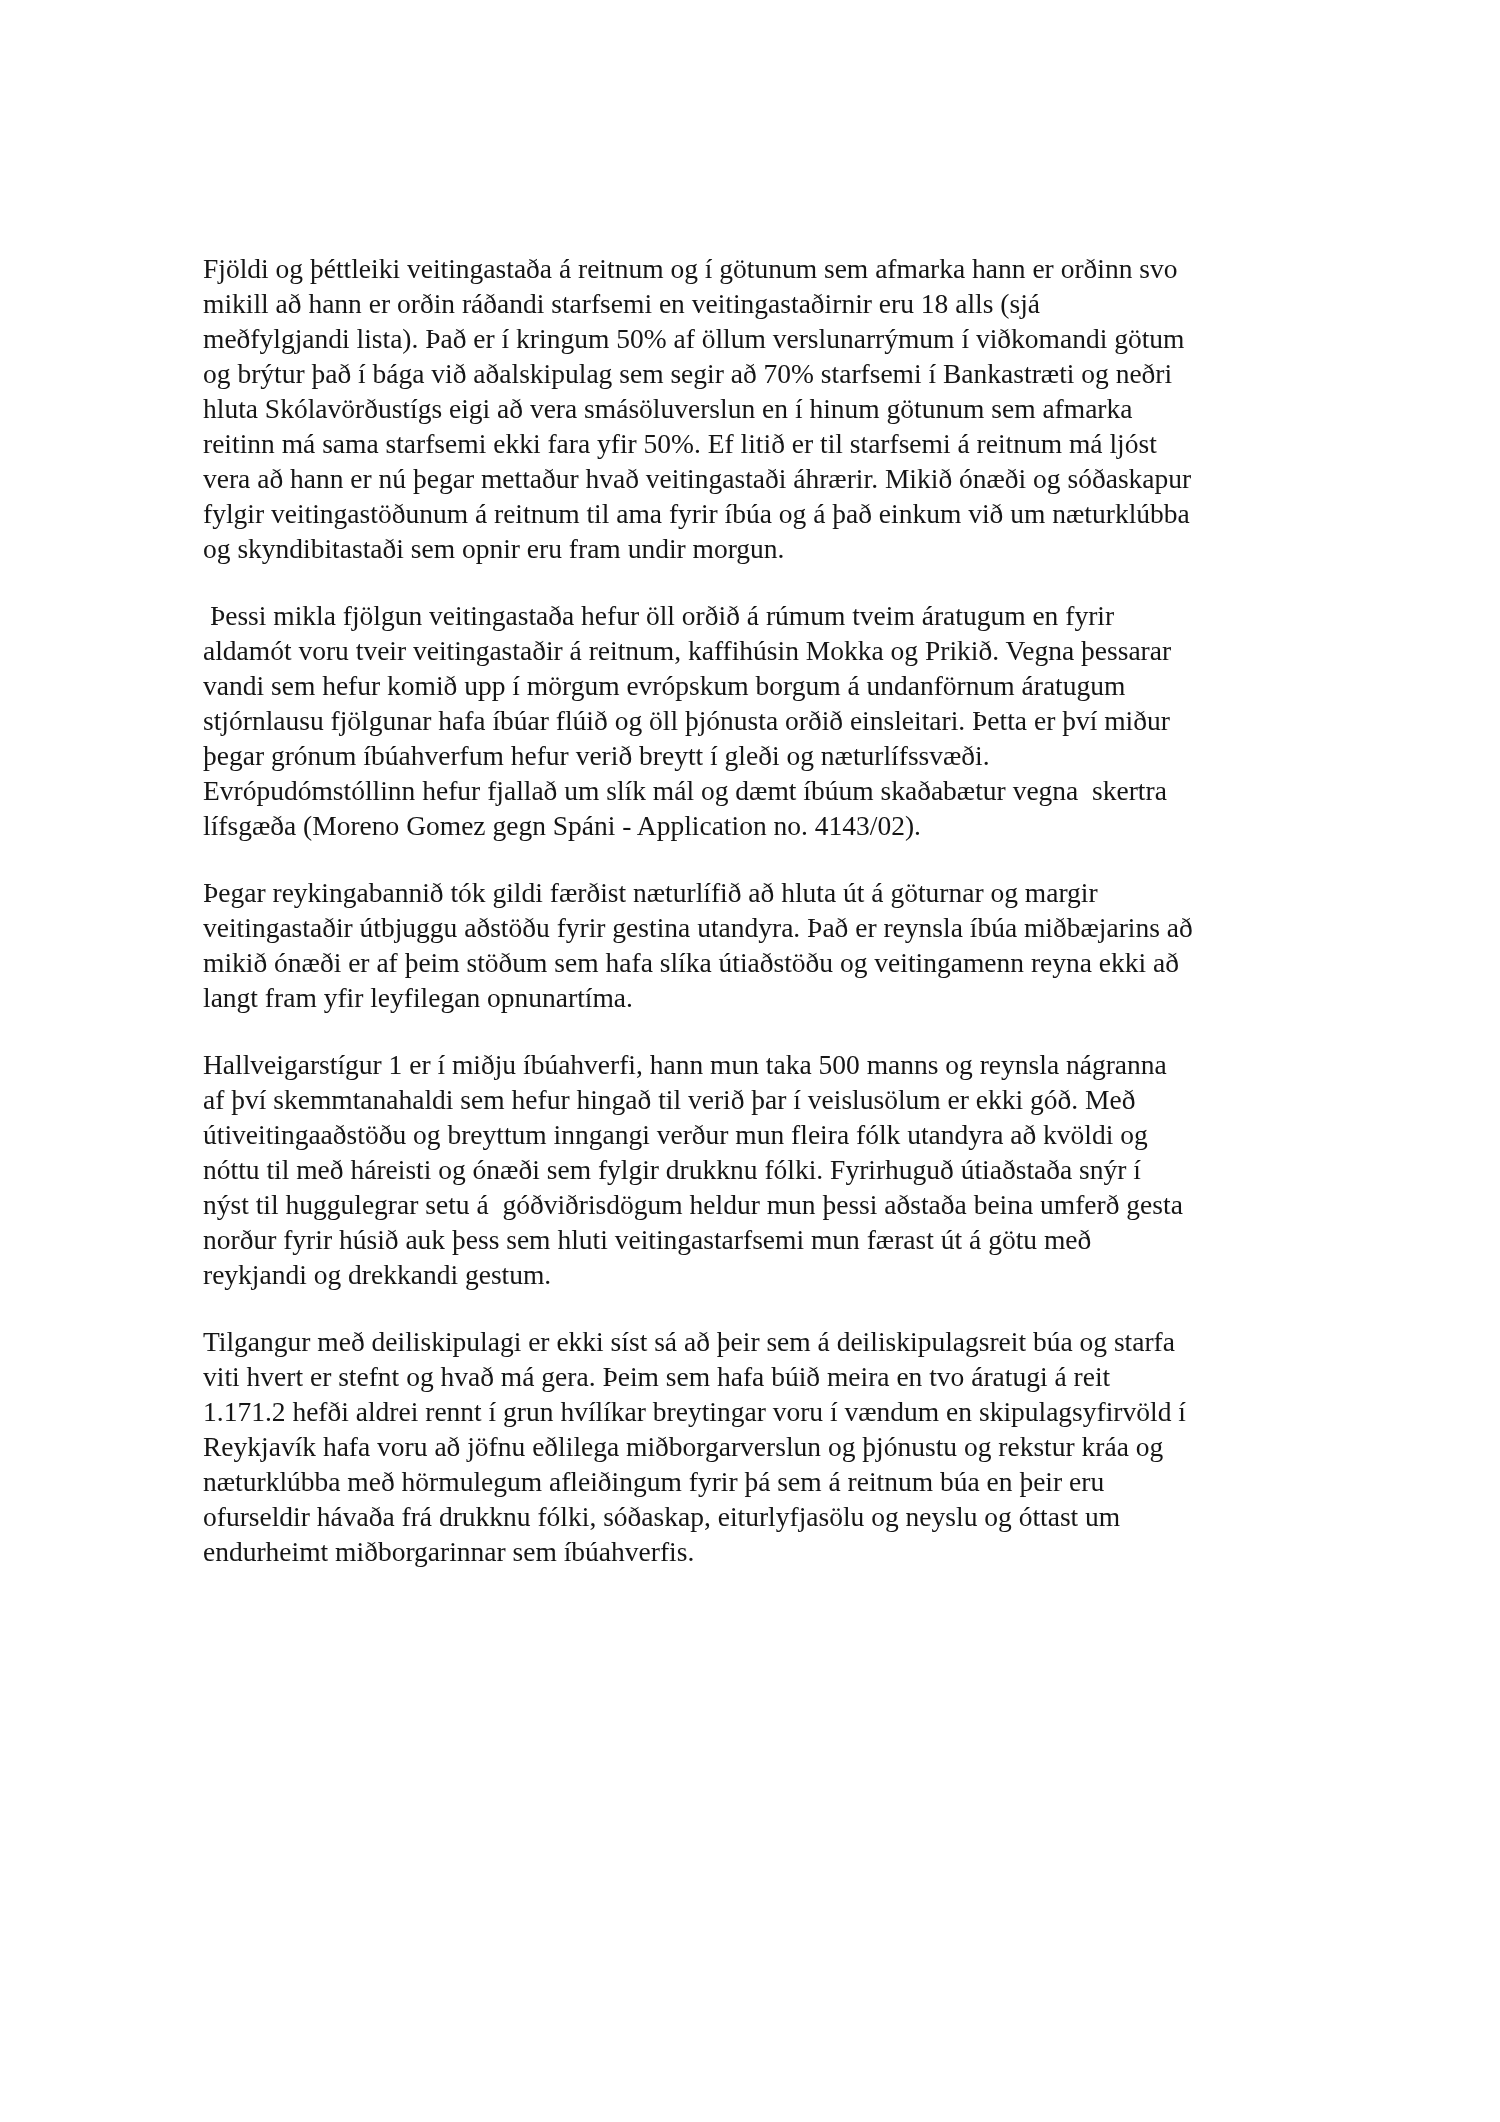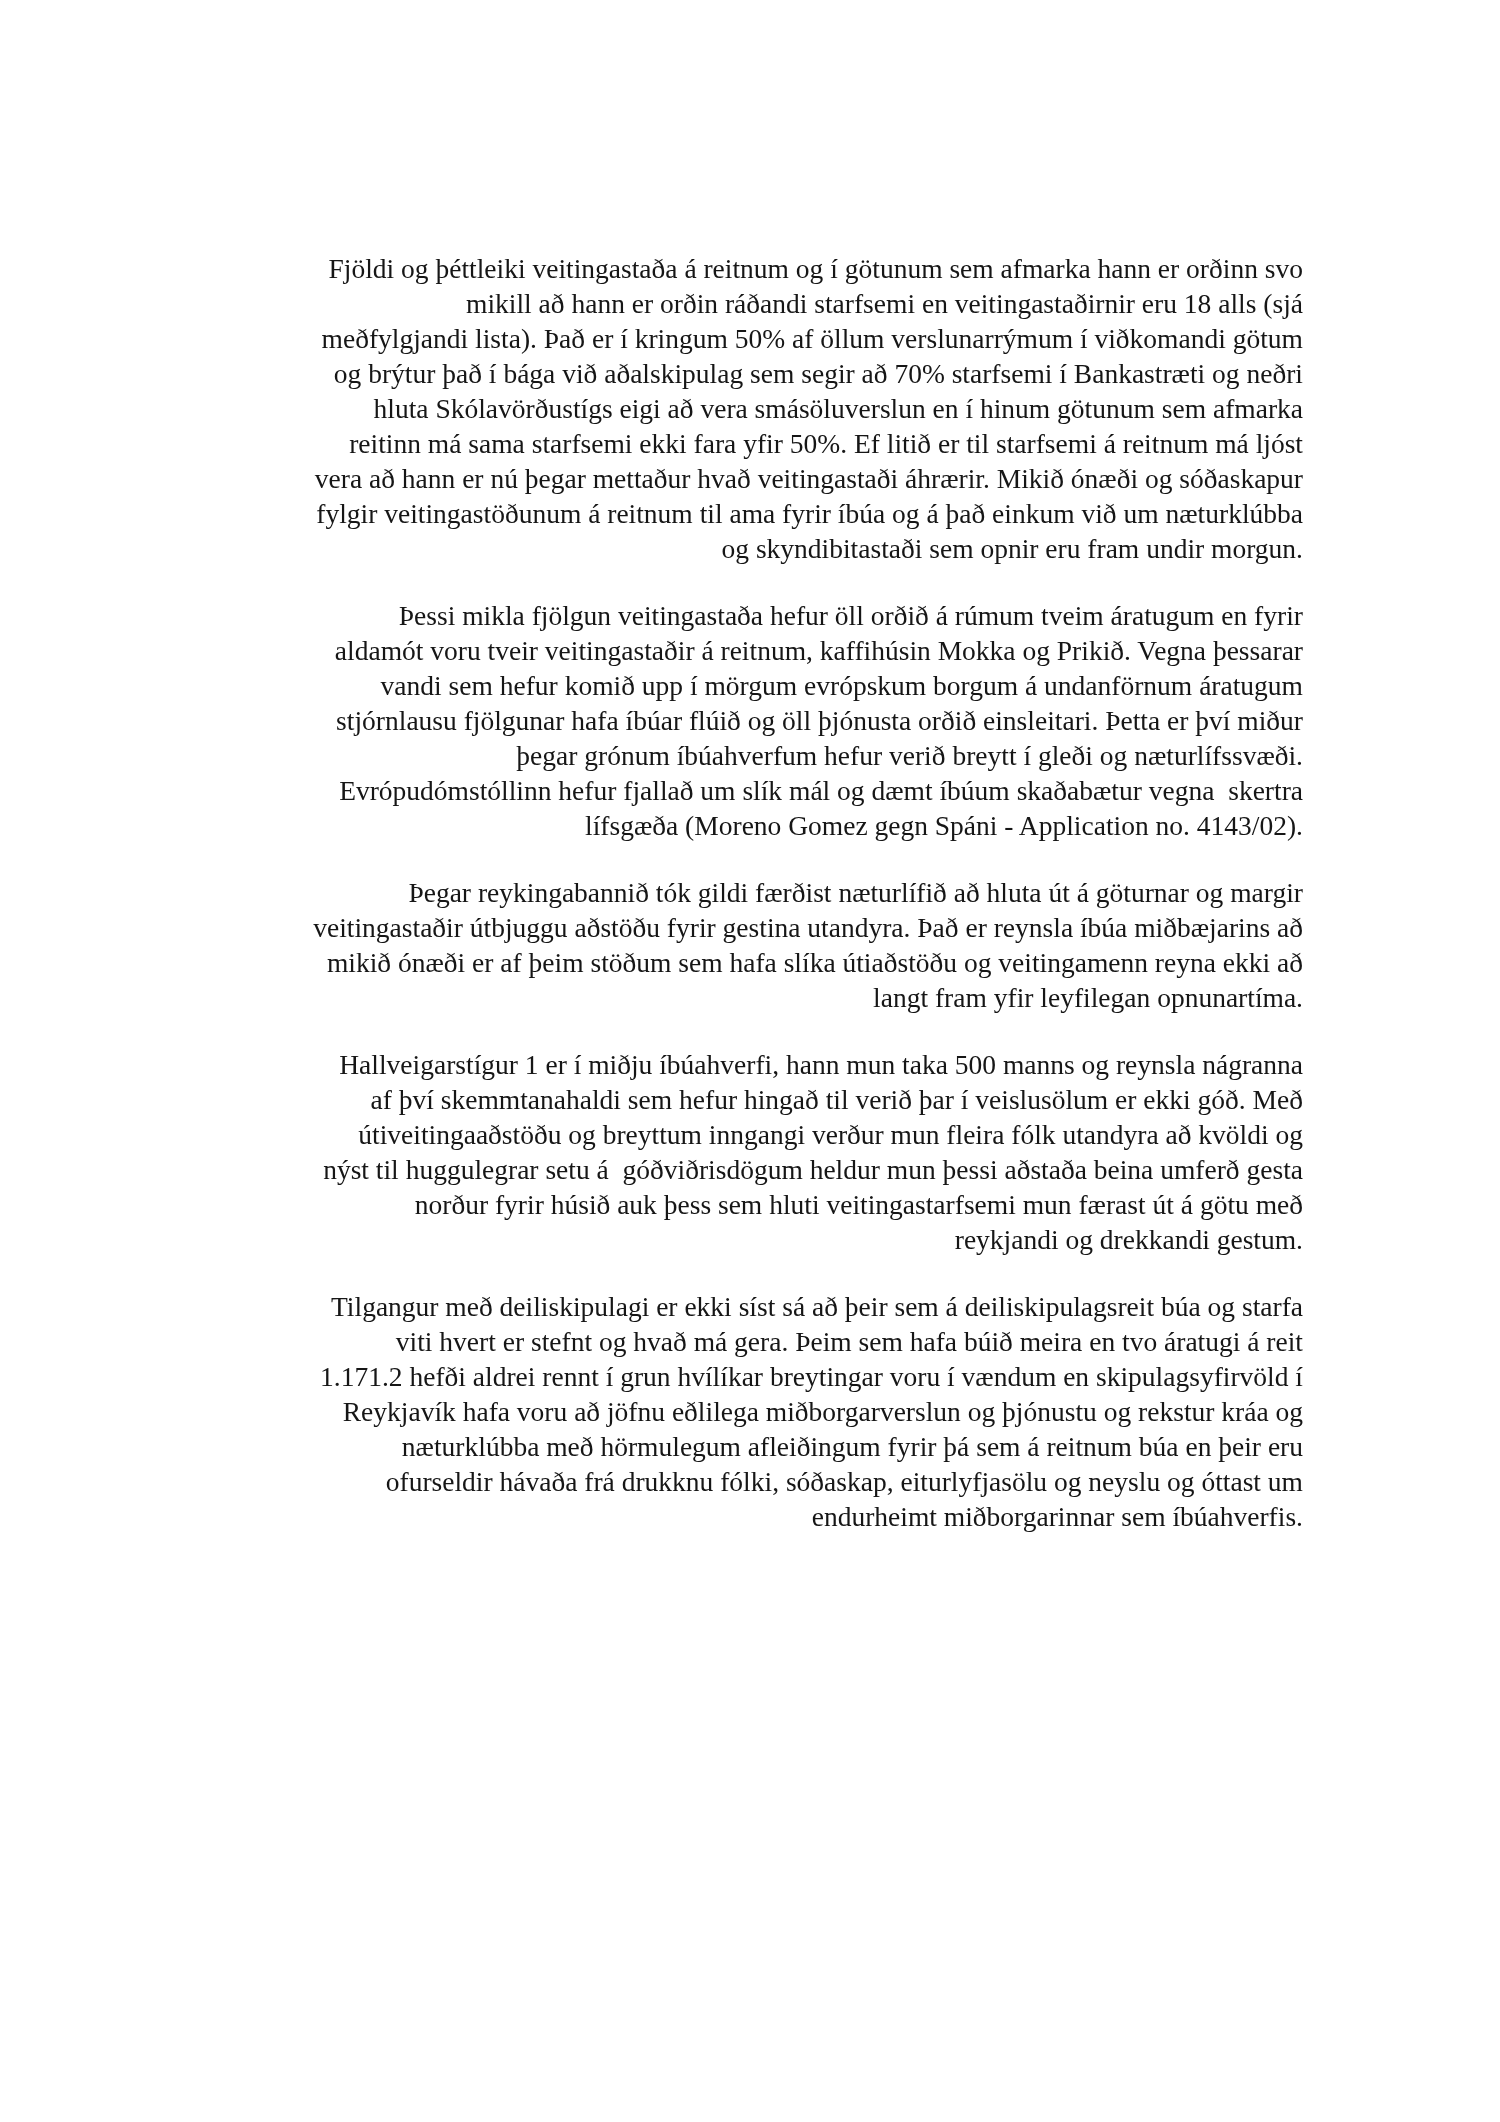--- a/index.html
+++ b/index.html
@@ -23,21 +23,20 @@
     font-family: "Liberation Serif", "DejaVu Serif", serif;
     font-size: 27.5px;
     line-height: 35px;
     -webkit-font-smoothing: antialiased;
   }
   .paragraph {
     margin: 0 0 32px 0;
   }
   .line {
     white-space: pre;
-    text-align: right;
   }
 </style>
 </head>
 <body>
 
 <div class="page">
   <div class="content">
       <div class="paragraph">
         <div class="line">Fjöldi og þéttleiki veitingastaða á reitnum og í götunum sem afmarka hann er orðinn svo</div>
         <div class="line">mikill að hann er orðin ráðandi starfsemi en veitingastaðirnir eru 18 alls (sjá</div>
@@ -61,20 +60,21 @@
       <div class="paragraph">
         <div class="line">Þegar reykingabannið tók gildi færðist næturlífið að hluta út á göturnar og margir</div>
         <div class="line">veitingastaðir útbjuggu aðstöðu fyrir gestina utandyra. Það er reynsla íbúa miðbæjarins að</div>
         <div class="line">mikið ónæði er af þeim stöðum sem hafa slíka útiaðstöðu og veitingamenn reyna ekki að</div>
         <div class="line">langt fram yfir leyfilegan opnunartíma.</div>
       </div>
       <div class="paragraph">
         <div class="line">Hallveigarstígur 1 er í miðju íbúahverfi, hann mun taka 500 manns og reynsla nágranna</div>
         <div class="line">af því skemmtanahaldi sem hefur hingað til verið þar í veislusölum er ekki góð. Með</div>
         <div class="line">útiveitingaaðstöðu og breyttum inngangi verður mun fleira fólk utandyra að kvöldi og</div>
+        <div class="line">nóttu til með háreisti og ónæði sem fylgir drukknu fólki. Fyrirhuguð útiaðstaða snýr í</div>
         <div class="line">nýst til huggulegrar setu á  góðviðrisdögum heldur mun þessi aðstaða beina umferð gesta</div>
         <div class="line">norður fyrir húsið auk þess sem hluti veitingastarfsemi mun færast út á götu með</div>
         <div class="line">reykjandi og drekkandi gestum.</div>
       </div>
       <div class="paragraph">
         <div class="line">Tilgangur með deiliskipulagi er ekki síst sá að þeir sem á deiliskipulagsreit búa og starfa</div>
         <div class="line">viti hvert er stefnt og hvað má gera. Þeim sem hafa búið meira en tvo áratugi á reit</div>
         <div class="line">1.171.2 hefði aldrei rennt í grun hvílíkar breytingar voru í vændum en skipulagsyfirvöld í</div>
         <div class="line">Reykjavík hafa voru að jöfnu eðlilega miðborgarverslun og þjónustu og rekstur kráa og</div>
         <div class="line">næturklúbba með hörmulegum afleiðingum fyrir þá sem á reitnum búa en þeir eru</div>

